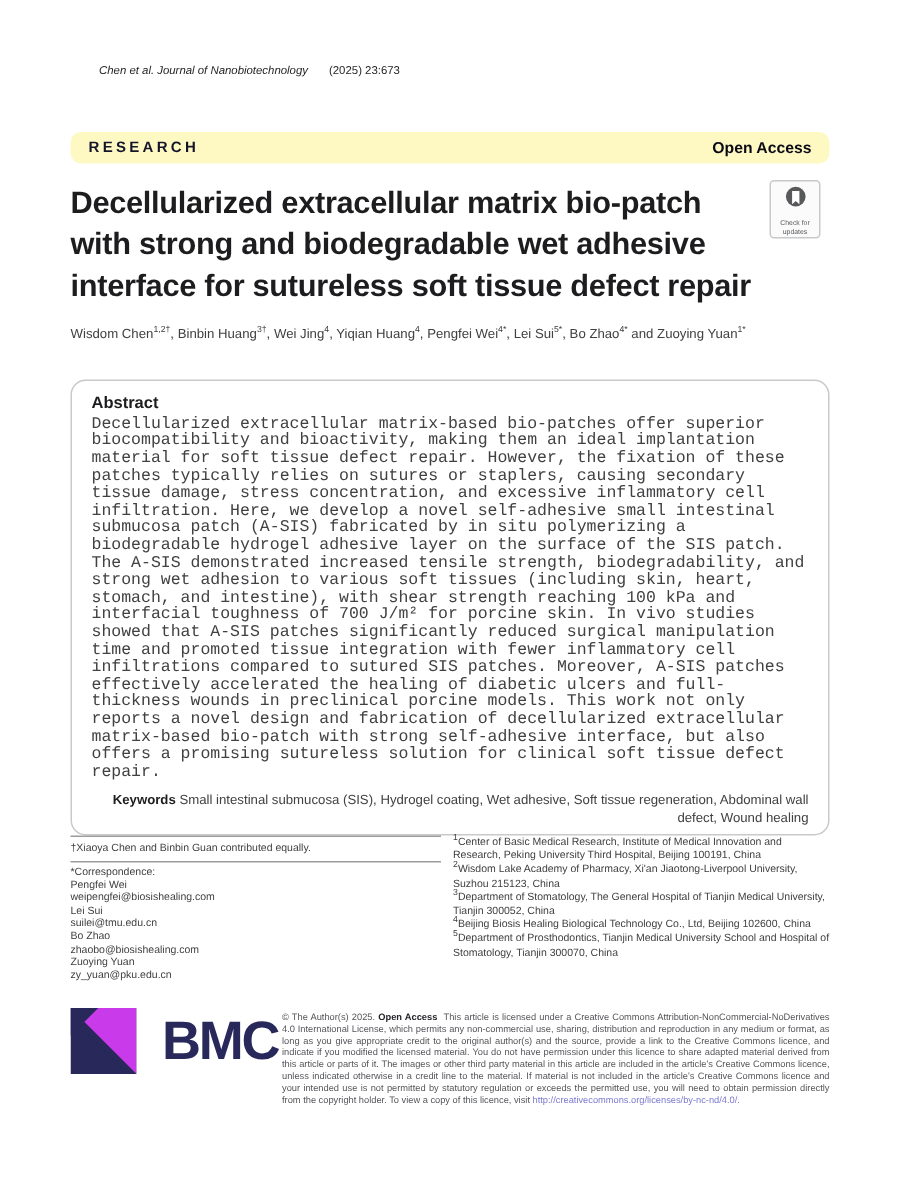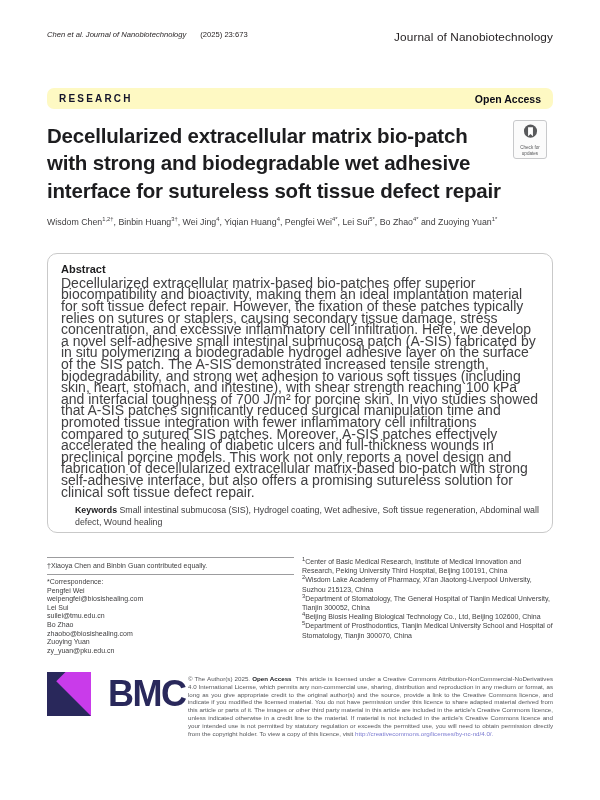--- a/index.html
+++ b/index.html
@@ -1,20 +1,20 @@
 <!DOCTYPE html>
 <html><head>
 <meta charset="utf-8">
 <style>
   html,body{margin:0;padding:0;background:#ffffff;}
   body{width:600px;height:800px;overflow:hidden;font-family:"Liberation Sans",sans-serif;color:#3d3d3f;}
   .page{position:relative;width:600px;height:800px;background:#fff;box-sizing:border-box;padding:30px 47px 0 47px;}
 
   
-  .hdr{display:flex;justify-content:space-between;align-items:flex-start;height:22px;}
+  .hdr{display:flex;justify-content:space-between;align-items:flex-end;height:22px;margin-left:19px;}
   .hdr-left{font-size:7.6px;line-height:1.35;color:#231f20;}
   .cite-italic{font-style:italic;}
   .cite-ref{margin-left:14px;font-style:normal;}
   .hdr-right{font-size:11.8px;color:#231f20;font-weight:400;letter-spacing:.1px;}
 
   
   .banner{margin-top:36px;height:21px;background:#fef9c3;border-radius:7px;display:flex;align-items:center;justify-content:space-between;padding:0 12px;box-sizing:border-box;}
   .banner .research{font-size:10px;font-weight:bold;letter-spacing:2.2px;color:#14142b;}
   .banner .oa{font-size:10.5px;font-weight:bold;color:#0b0b16;}
 
@@ -24,22 +24,22 @@
   .check-badge{position:absolute;right:6px;top:-2px;width:34px;height:39px;border:1px solid #c8c9cb;border-radius:3px;background:#fbfbfb;display:flex;flex-direction:column;align-items:center;justify-content:flex-start;padding-top:3px;box-sizing:border-box;cursor:pointer;}
   .check-badge .txt{font-size:4.6px;line-height:1.25;color:#58595b;text-align:center;margin-top:1px;}
 
   
   .authors{margin-top:13px;font-size:8.8px;color:#414042;}
   .authors sup{font-size:5.8px;}
 
   
   .abstract{margin-top:26px;border:1px solid #c9c9c9;border-radius:10px;padding:9px 13px 4px 13px;}
   .abstract h2{margin:0 0 3px 0;font-size:11px;color:#1d1d1f;}
-  .abs-body{margin:0;font-size:14px;line-height:11.6px;color:#414042;}
-  .kw{margin:7px 0 0 14px;font-size:8.8px;line-height:11.6px;color:#414042;}
+  .abs-body{margin:0;font-size:11px;line-height:11.6px;color:#414042;font-family:Liberation Mono, monospace;}
+  .kw{margin:7px 0 0 3px;font-size:8.8px;line-height:11.6px;color:#414042;text-align:right;}
   .kw b{color:#1d1d1f;}
 
   
   .footnotes{position:absolute;left:47px;top:557px;width:506px;display:flex;}
   .fn-left{width:247px;margin-right:8px;}
   .fn-right{flex:1;font-size:7px;line-height:9.2px;color:#414042;}
   .rule{border-top:0.7px solid #9c9c9e;height:0;margin:0 0 3px 0;}
   .equal{font-size:7px;line-height:9px;margin-bottom:4px;color:#414042;}
   .corr-label,.fn-line{font-size:7px;line-height:8.6px;color:#414042;}
   .fn-right .aff{margin:0;}
@@ -56,21 +56,20 @@
 </style>
 </head>
 <body>
 
 <div class="page">
 
   <div class="hdr">
     <div class="hdr-left">
       <div><span class="cite-italic">Chen et al. Journal of Nanobiotechnology</span><span class="cite-ref">(2025) 23:673</span></div>
     </div>
-    <div class="hdr-right">Journal of Nanobiotechnology</div>
   </div>
 
   <div class="banner">
     <span class="research">RESEARCH</span>
     <span class="oa">Open Access</span>
   </div>
 
   <div class="title-row">
     <h1 class="title">Decellularized extracellular matrix bio-patch with strong and biodegradable wet adhesive interface for sutureless soft tissue defect repair</h1>
     <div class="check-badge">

